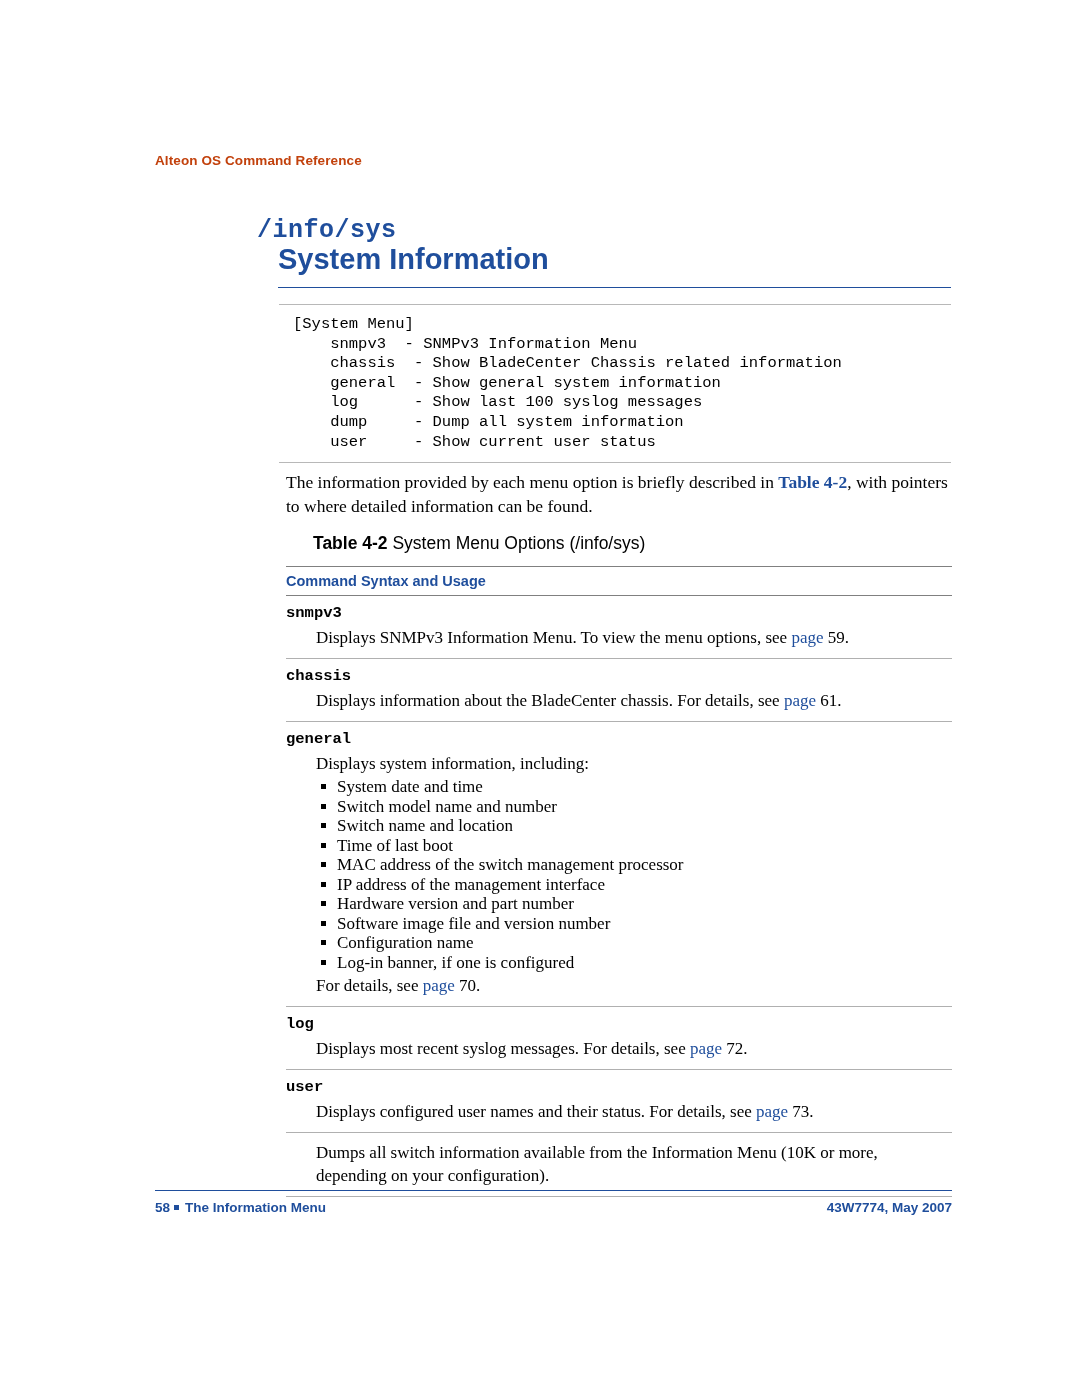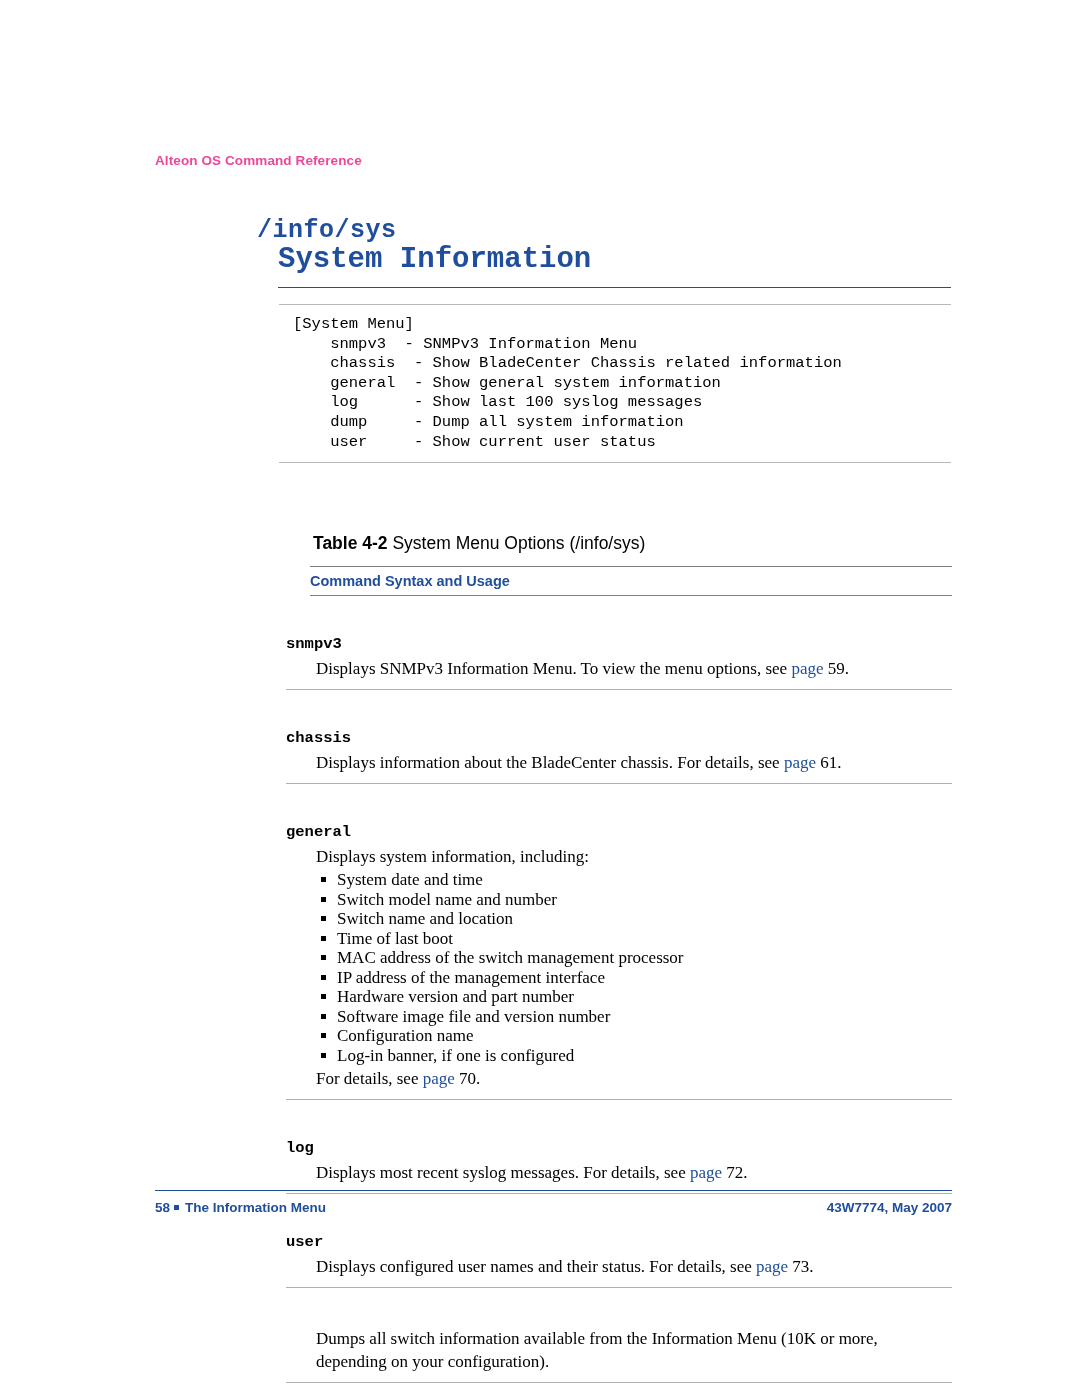--- a/index.html
+++ b/index.html
@@ -20,38 +20,38 @@
     width: 1080px;
     height: 1397px;
   }
   .running-head {
     position: absolute;
     left: 155px;
     top: 153px;
     font-family: "Liberation Sans", sans-serif;
     font-weight: bold;
     font-size: 13.5px;
-    color: #ec4899;
+    color: #c2410c;
     letter-spacing: 0.1px;
   }
   .cmd-path {
     position: absolute;
     left: 257px;
     top: 216px;
     font-family: "Liberation Mono", monospace;
     font-weight: bold;
     font-size: 25px;
     color: #1F4E9C;
     letter-spacing: 0.5px;
   }
   .page-title {
     position: absolute;
     left: 278px;
     top: 243px;
-    font-family: Liberation Mono, monospace;
+    font-family: Liberation Sans, sans-serif;
     font-weight: bold;
     font-size: 29px;
     color: #1F4E9C;
   }
   .title-rule {
     position: absolute;
     left: 278px;
     top: 287px;
     width: 673px;
     height: 1px;
@@ -107,33 +107,31 @@
   .tbl {
     position: absolute;
     left: 286px;
     top: 566px;
     width: 666px;
   }
   .tbl-headrow {
     border-top: 1px solid #808080;
     border-bottom: 1px solid #808080;
     padding: 6px 0 6px 0;
-    margin-left: 24px;
   }
   .tbl-head-label {
     font-family: "Liberation Sans", sans-serif;
     font-weight: bold;
     font-size: 14.5px;
     color: #1F4E9C;
     padding-left: 0px;
   }
   .tbl-row {
     border-bottom: 1px solid #B0B0B0;
     padding: 8px 0 9px 0;
-    margin-top: 31px;
   }
   .row-cmd {
     font-family: "Liberation Mono", monospace;
     font-weight: bold;
     font-size: 15.5px;
     color: #000000;
     margin-bottom: 4px;
   }
   .row-desc {
     font-family: "Liberation Serif", serif;
@@ -219,20 +217,21 @@
   <div class="code-box">
     <div class="code-line">[System Menu]</div>
     <div class="code-line">    snmpv3  - SNMPv3 Information Menu</div>
     <div class="code-line">    chassis  - Show BladeCenter Chassis related information</div>
     <div class="code-line">    general  - Show general system information</div>
     <div class="code-line">    log      - Show last 100 syslog messages</div>
     <div class="code-line">    dump     - Dump all system information</div>
     <div class="code-line">    user     - Show current user status</div>
   </div>
 
+  <div class="body-para" id="intro-para"><span>The information provided by each menu option is briefly described in </span><span class="xref-b">Table 4-2</span><span>, with pointers to where detailed information can be found.</span></div>
 
   <div class="table-caption"><b>Table 4-2</b><span> System Menu Options (/info/sys)</span></div>
 
   <div class="tbl">
 
     <div class="tbl-headrow">
       <div class="tbl-head-label">Command Syntax and Usage</div>
     </div>
 
     <div class="tbl-row">

